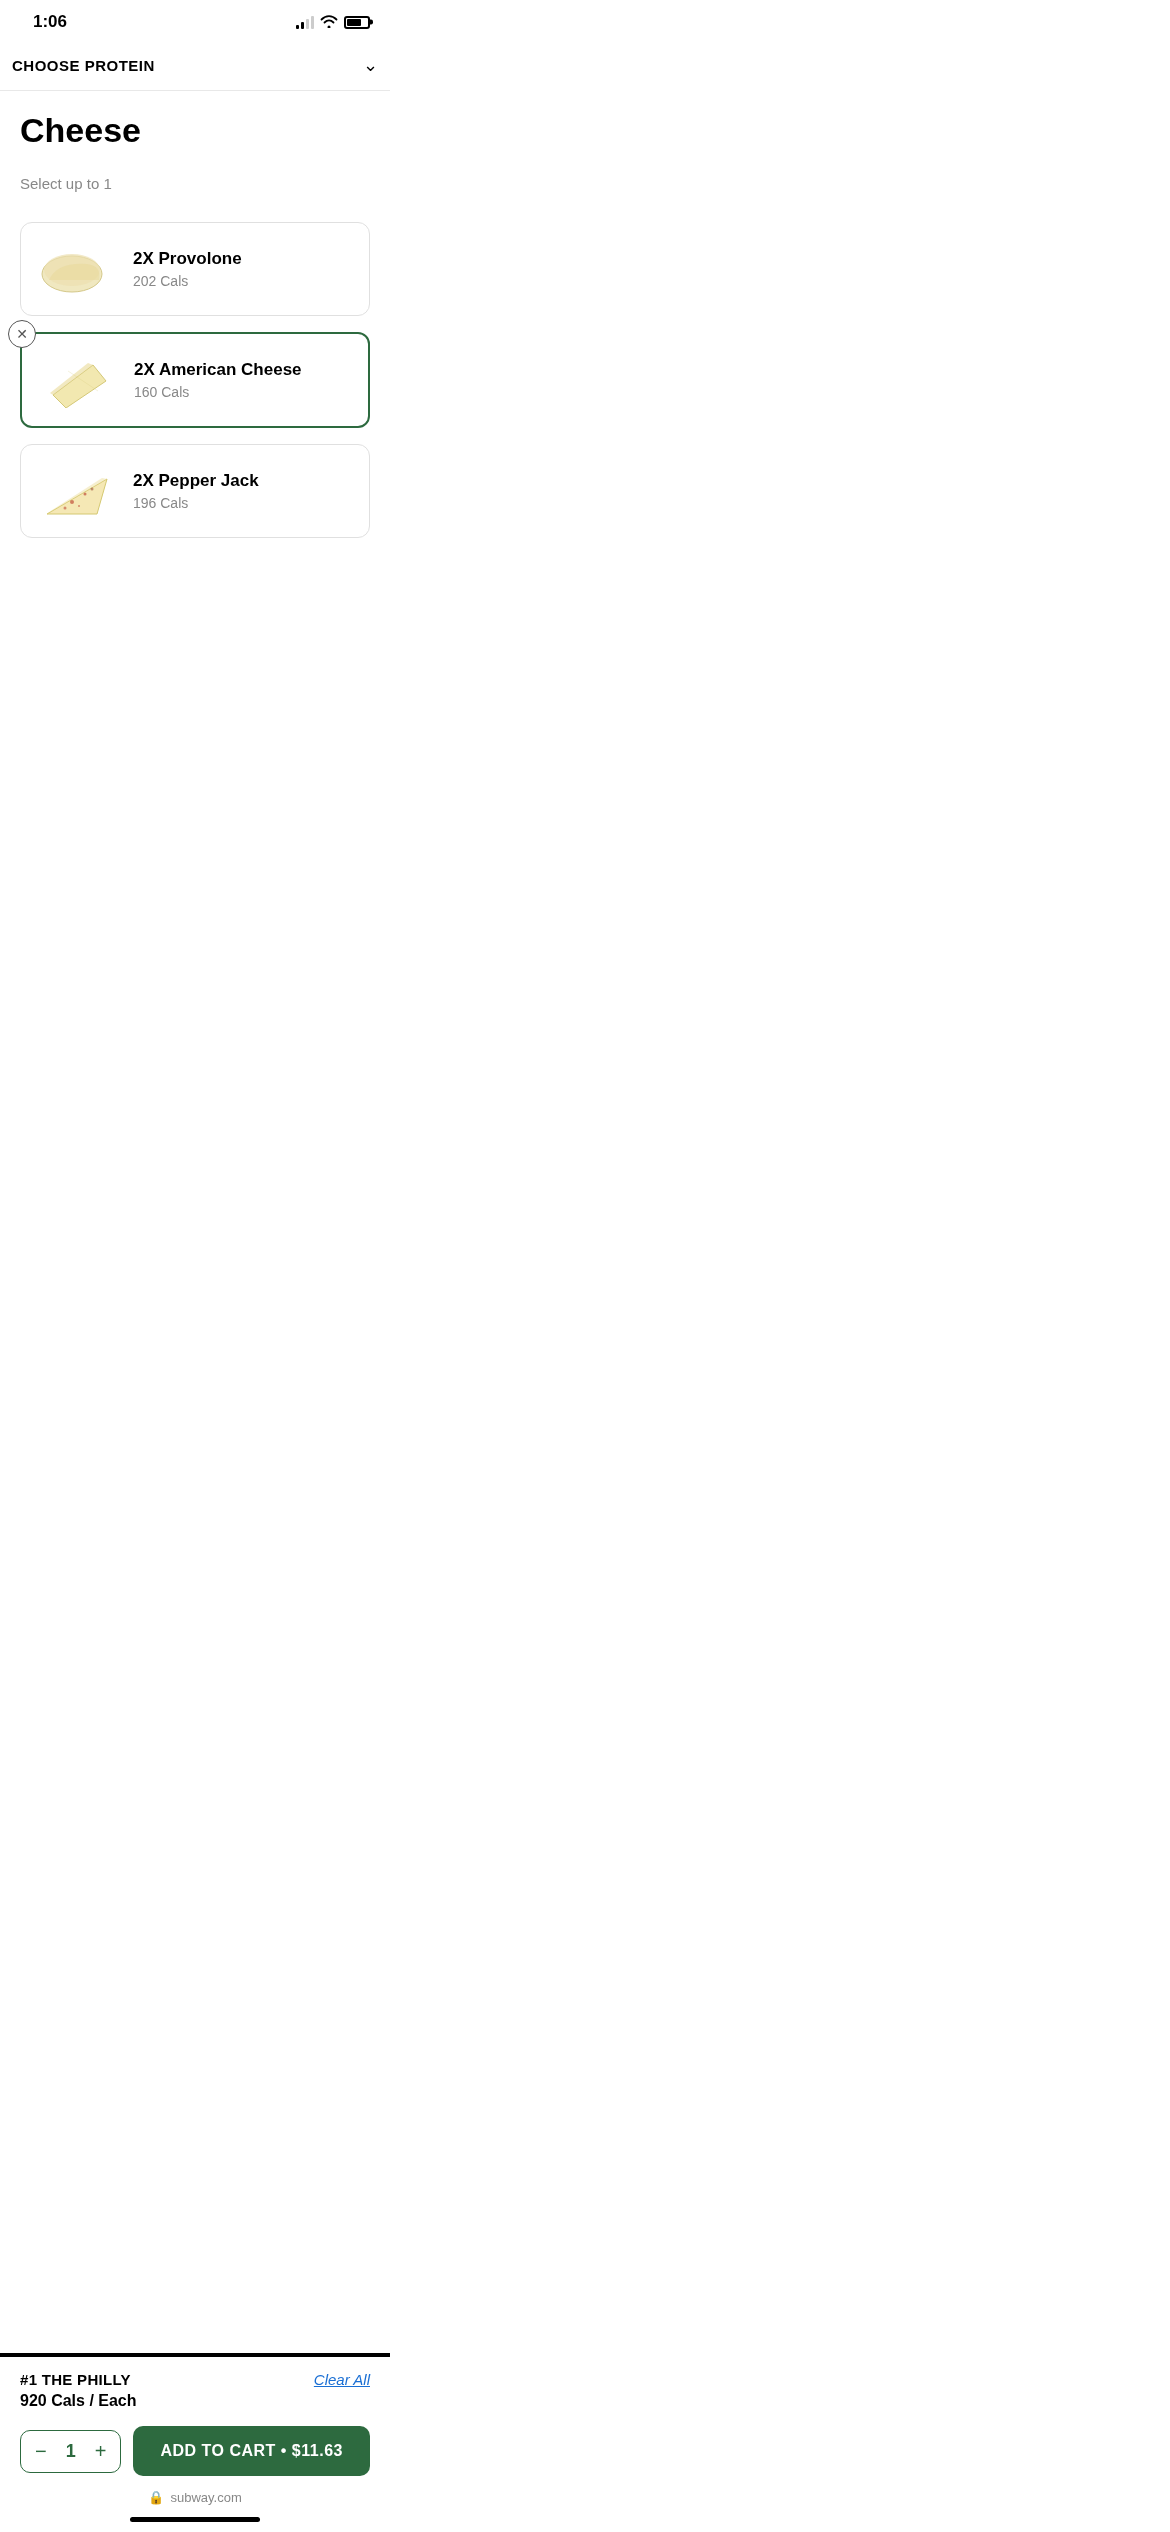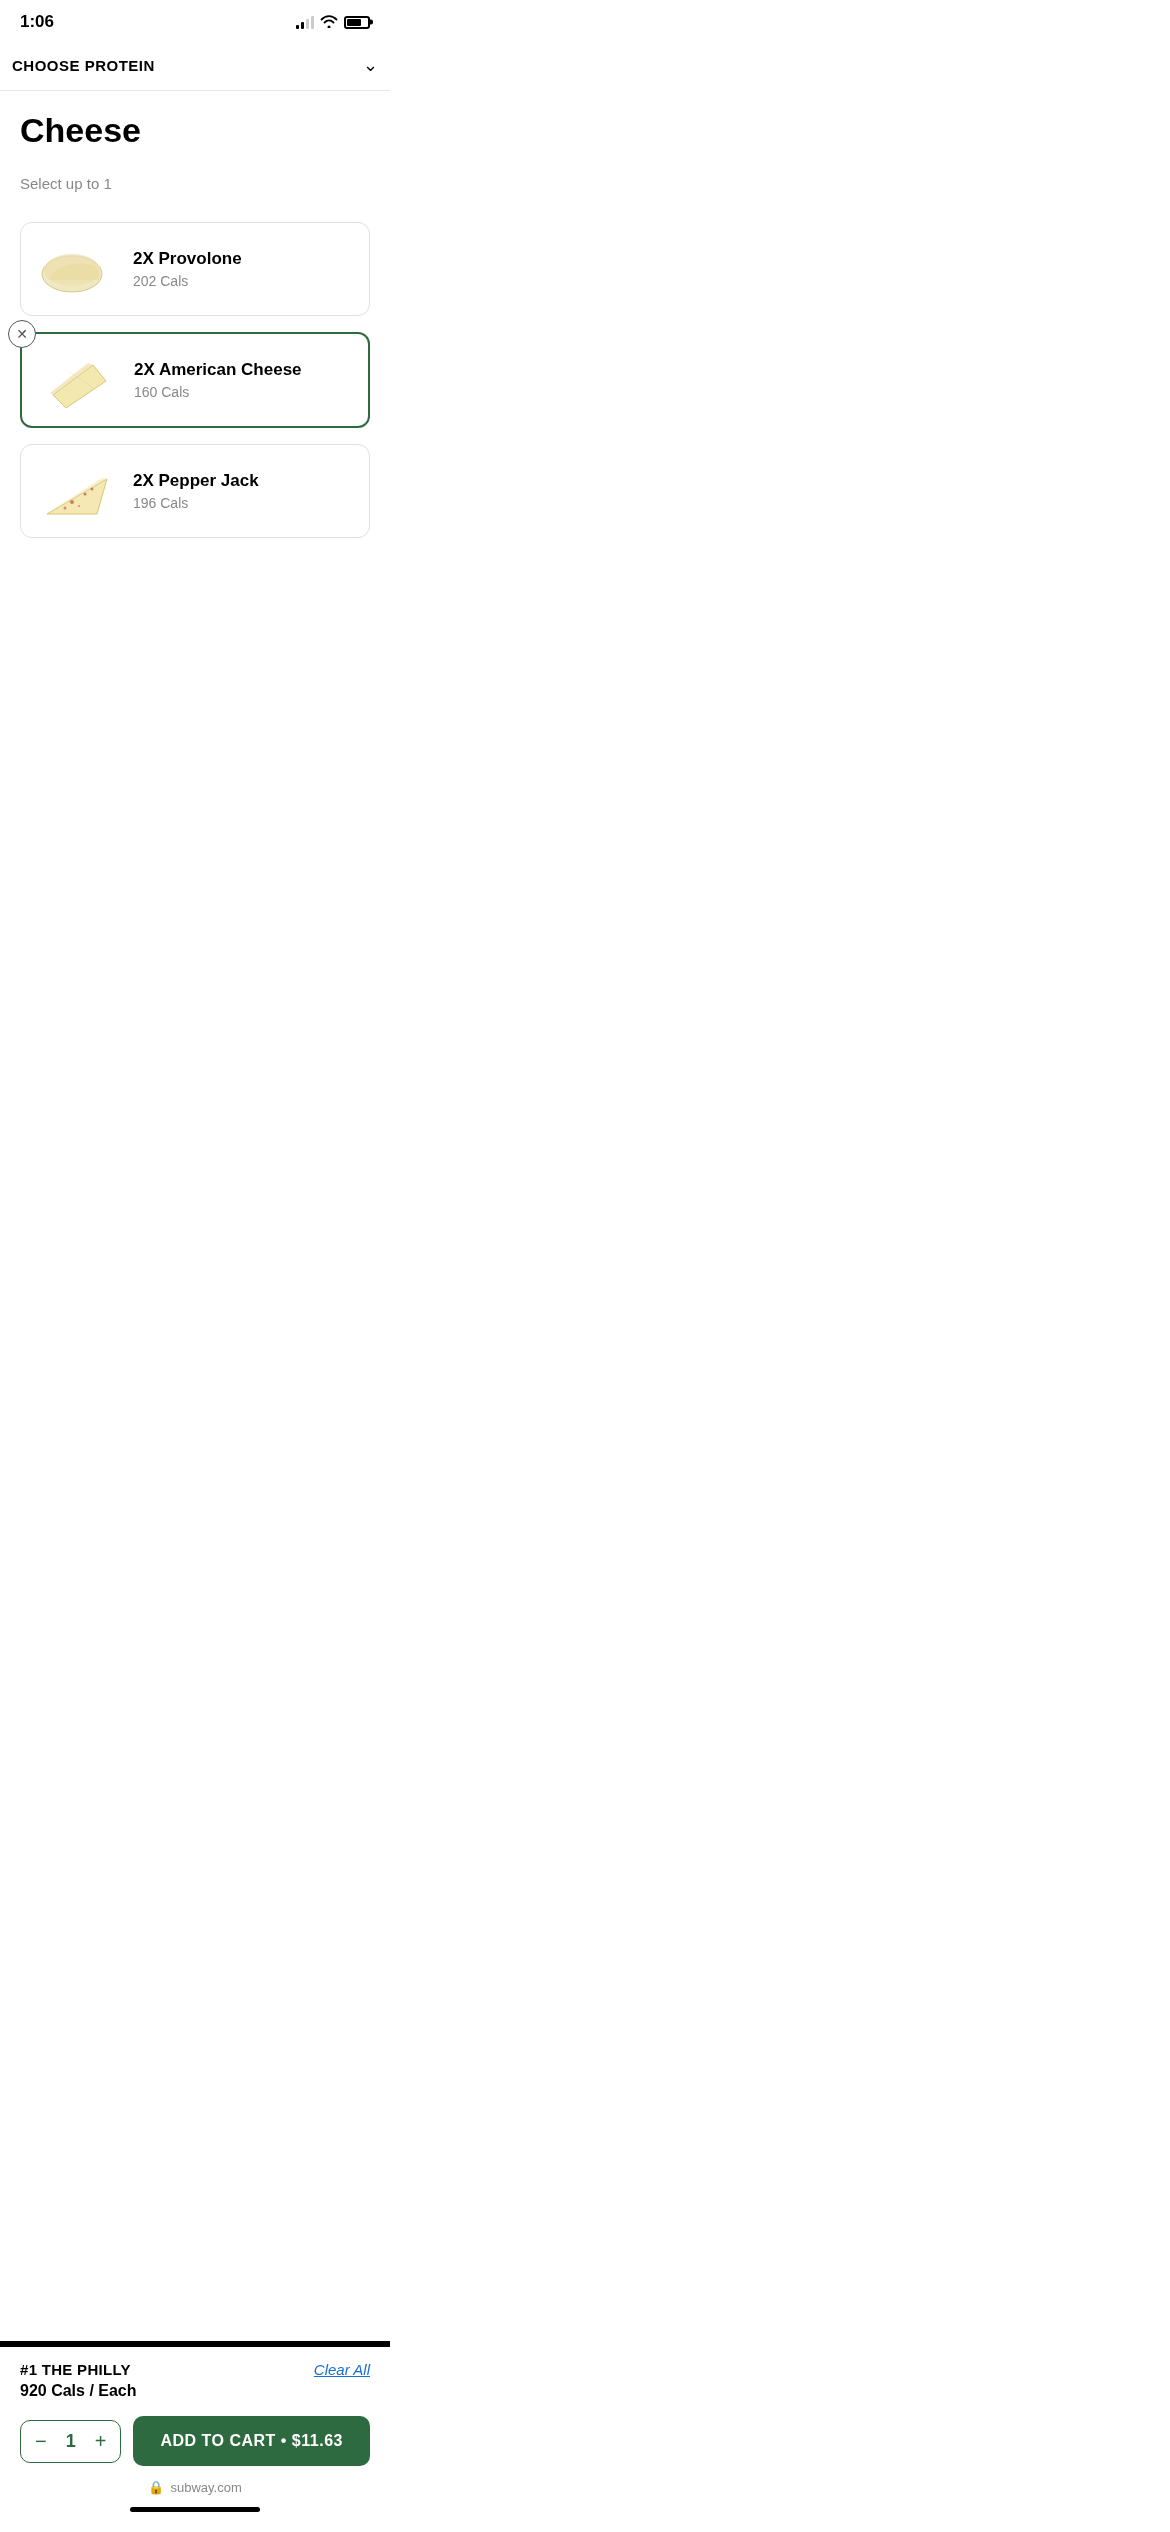--- a/index.html
+++ b/index.html
@@ -14,20 +14,21 @@
       position: relative;
     }
 
     
     .status-bar {
       display: flex;
       justify-content: space-between;
       align-items: center;
       padding: 12px 20px 8px 20px;
       background: #fff;
+      margin-left: 13px;
     }
     .status-time {
       font-size: 17px;
       font-weight: 600;
       color: #000;
     }
     .status-icons {
       display: flex;
       align-items: center;
       gap: 6px;
@@ -185,22 +186,22 @@
       height: 55px;
     }
 
     
     .bottom-bar {
       position: fixed;
       bottom: 0;
       left: 0;
       width: 390px;
       background: #fff;
-      border-top: 6px solid #000000;
-      padding: 14px 20px 20px 20px;
+      border-top: 4px solid #000000;
+      padding: 14px 20px 10px 20px;
     }
 
     .order-header {
       display: flex;
       justify-content: space-between;
       align-items: flex-start;
       margin-bottom: 4px;
     }
     .order-name {
       font-size: 15px;

